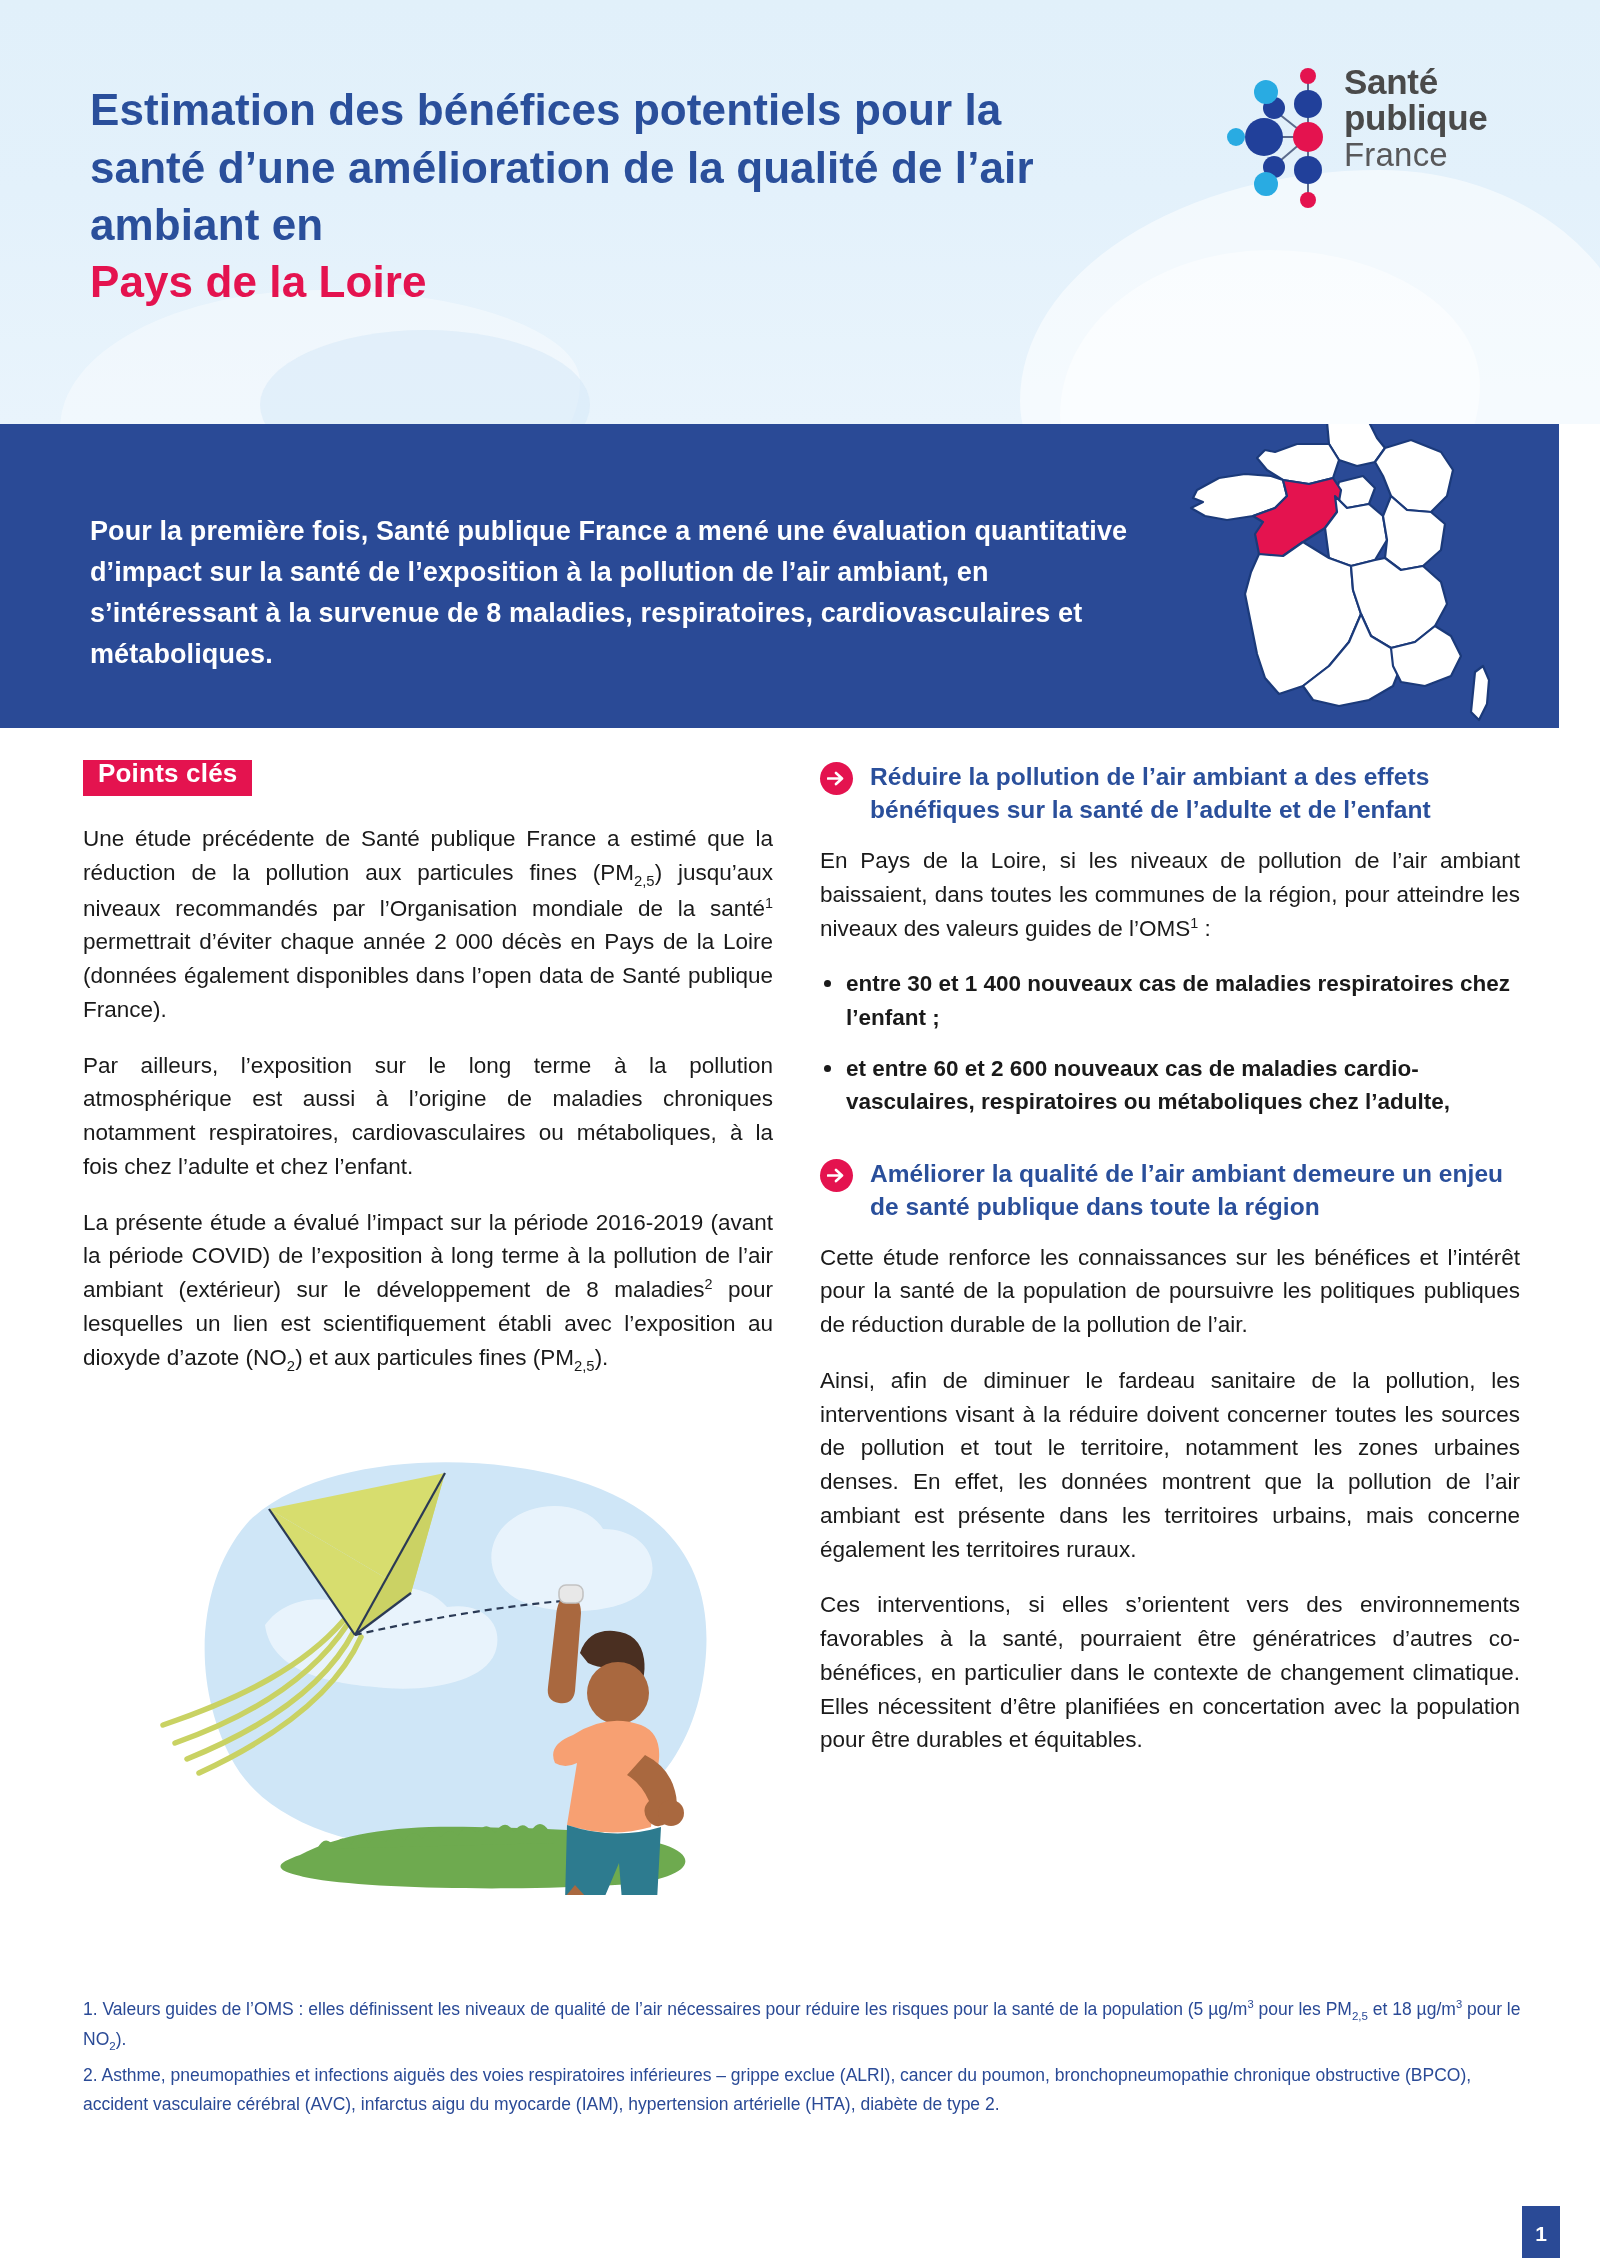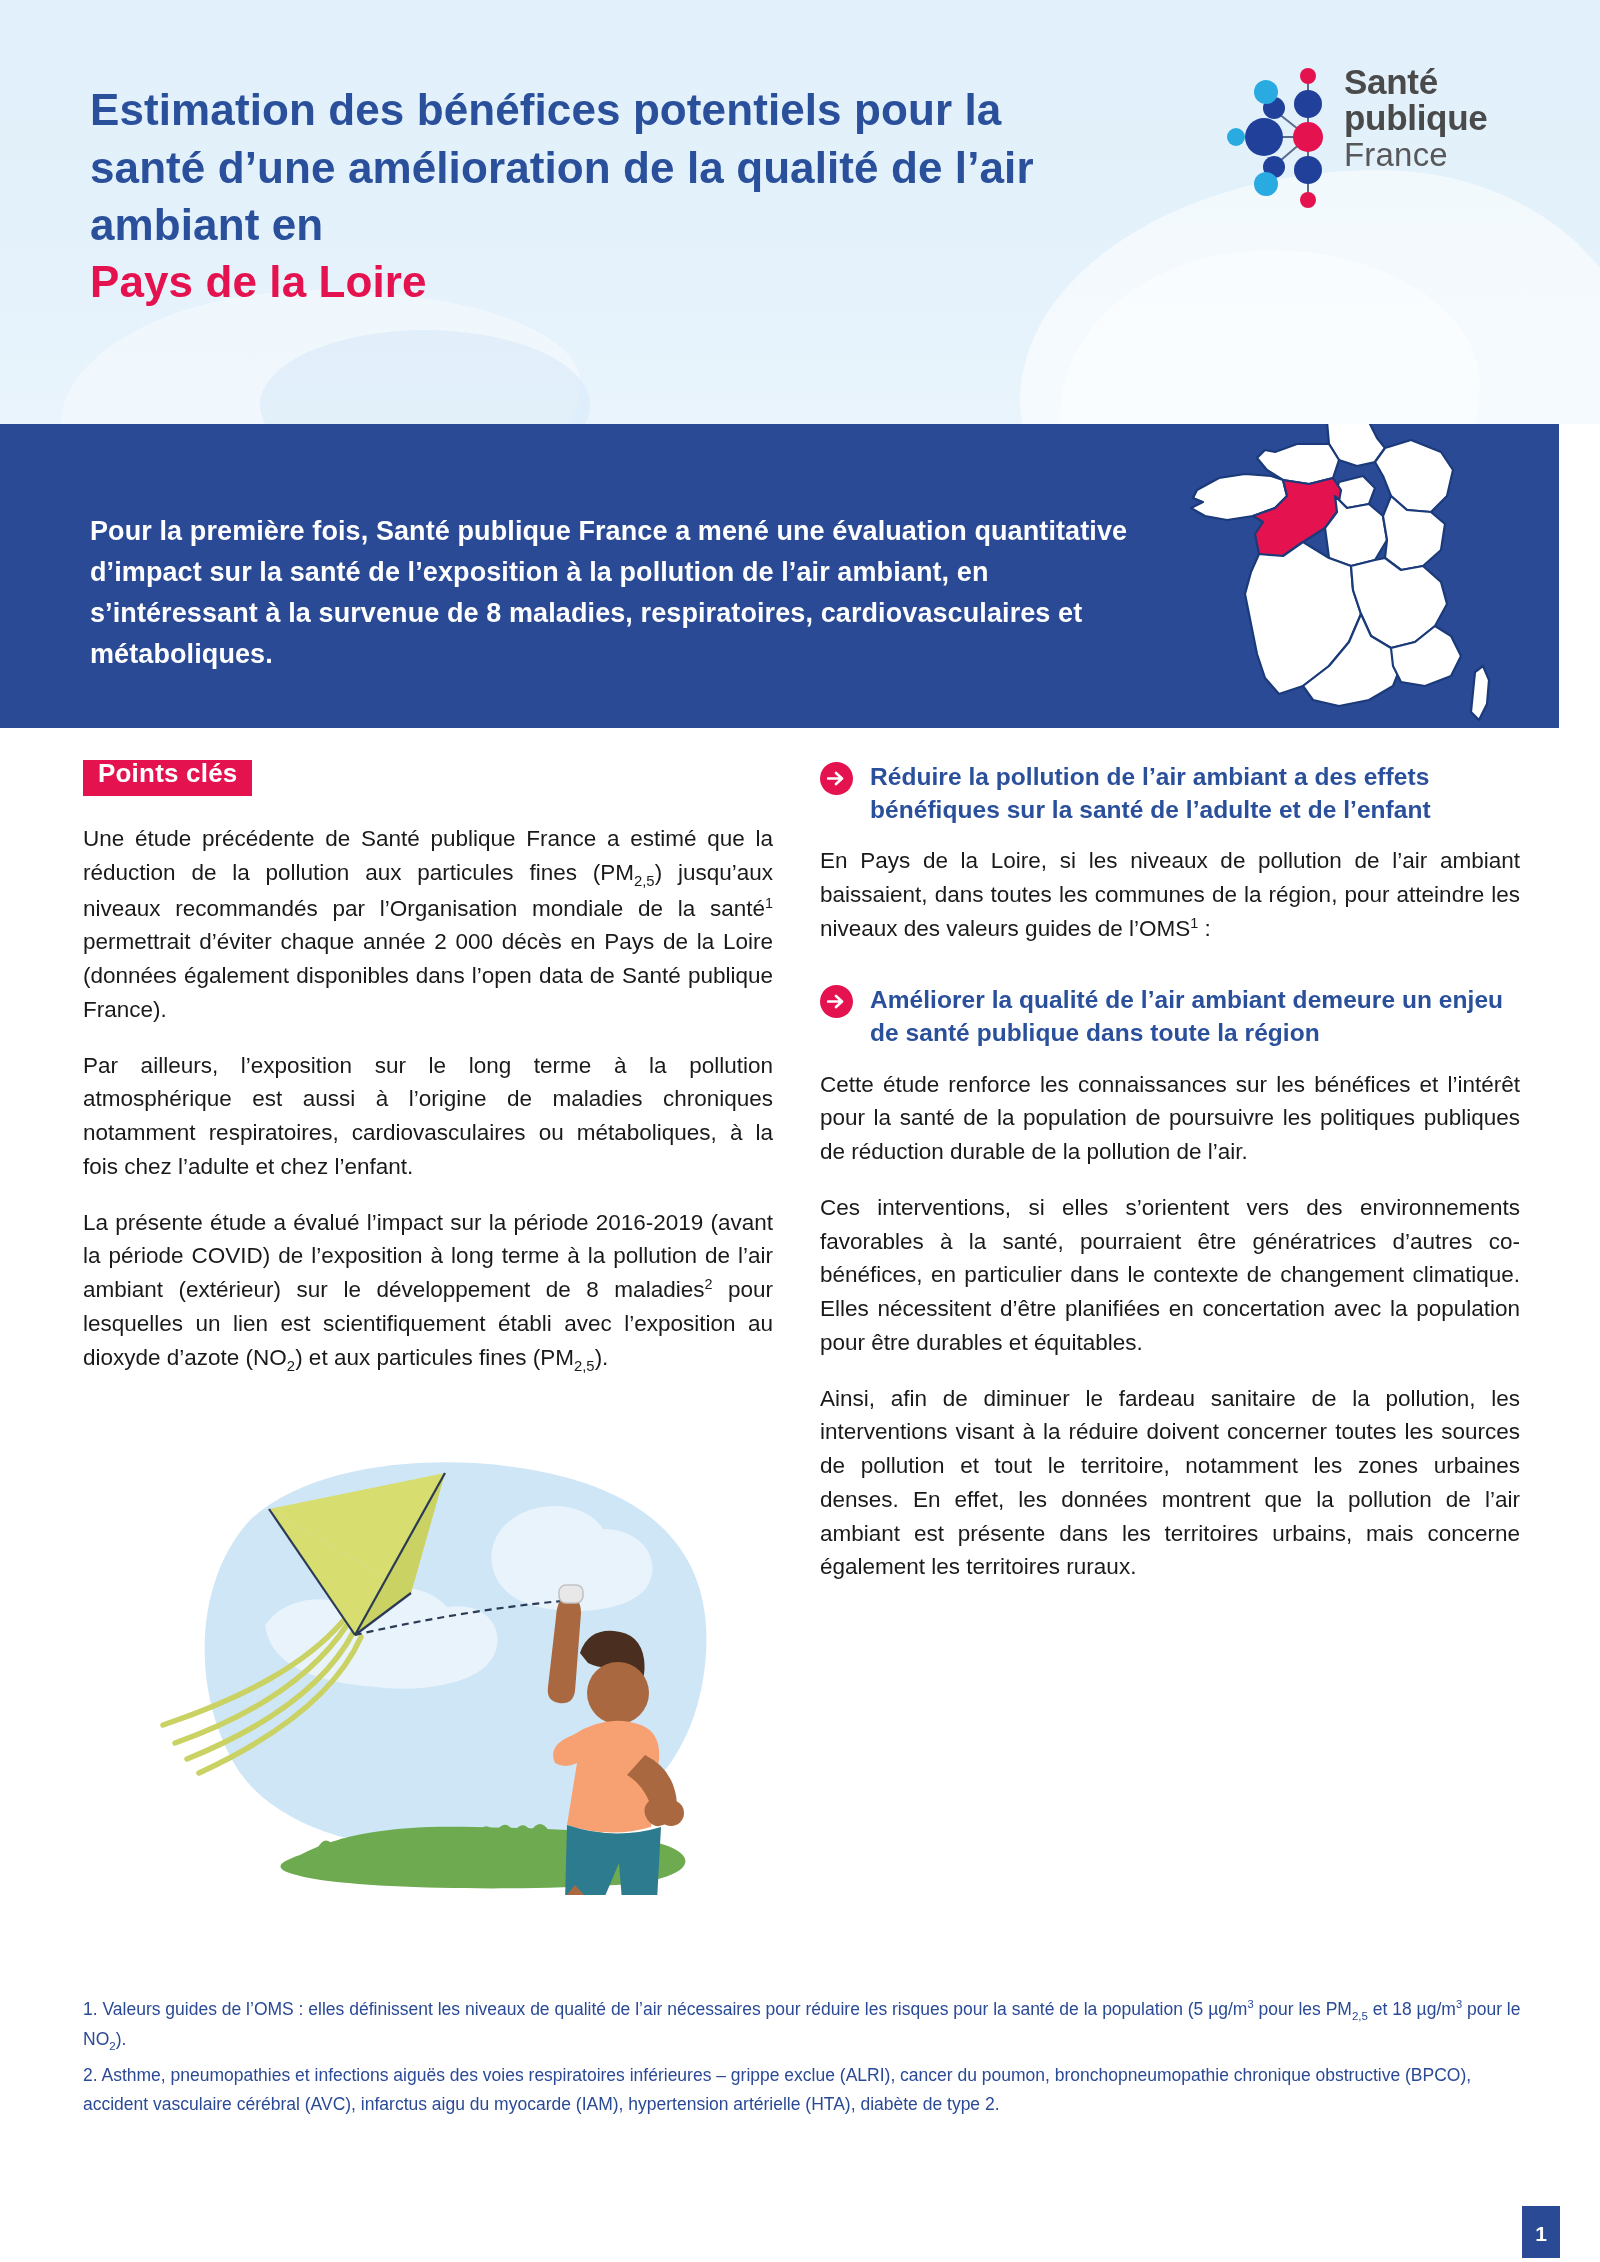--- a/index.html
+++ b/index.html
@@ -350,34 +350,38 @@
         <span class="arrow-icon">
           <svg width="19" height="17" viewBox="0 0 19 17">
             <path d="M1 8.5 H14 M9 3 L15 8.5 L9 14" stroke="#ffffff" stroke-width="2.6" fill="none" stroke-linecap="round" stroke-linejoin="round"></path>
           </svg>
         </span>
         <span>Réduire la pollution de l’air ambiant a des effets bénéfiques sur la santé de l’adulte et de l’enfant</span>
       </h2>
 
       <p class="body"><span>En Pays de la Loire, si les niveaux de pollution de l’air ambiant baissaient, dans toutes les communes de la région, pour atteindre les niveaux des valeurs guides de l’OMS</span><sup>1</sup><span> :</span></p>
 
+      <ul class="bullets">
+        <li>entre 30 et 1 400 nouveaux cas de maladies respiratoires chez l’enfant ;</li>
+        <li>et entre 60 et 2 600 nouveaux cas de maladies cardio-vasculaires, respiratoires ou métaboliques chez l’adulte,</li>
+      </ul>
 
 
       <h2 class="section-head" style="margin-top:38px">
         <span class="arrow-icon">
           <svg width="19" height="17" viewBox="0 0 19 17">
             <path d="M1 8.5 H14 M9 3 L15 8.5 L9 14" stroke="#ffffff" stroke-width="2.6" fill="none" stroke-linecap="round" stroke-linejoin="round"></path>
           </svg>
         </span>
         <span>Améliorer la qualité de l’air ambiant demeure un enjeu de santé publique dans toute la région</span>
       </h2>
 
       <p class="body">Cette étude renforce les connaissances sur les bénéfices et l’intérêt pour la santé de la population de poursuivre les politiques publiques de réduction durable de la pollution de l’air.</p>
+      <p class="body">Ainsi, afin de diminuer le fardeau sanitaire de la pollution, les interventions visant à la réduire doivent concerner toutes les sources de pollution et tout le territoire, notamment les zones urbaines denses. En effet, les données montrent que la pollution de l’air ambiant est présente dans les territoires urbains, mais concerne également les territoires ruraux.</p>
       <p class="body">Ces interventions, si elles s’orientent vers des environnements favorables à la santé, pourraient être génératrices d’autres co-bénéfices, en particulier dans le contexte de changement climatique. Elles nécessitent d’être planifiées en concertation avec la population pour être durables et équitables.</p>
-      <p class="body">Ainsi, afin de diminuer le fardeau sanitaire de la pollution, les interventions visant à la réduire doivent concerner toutes les sources de pollution et tout le territoire, notamment les zones urbaines denses. En effet, les données montrent que la pollution de l’air ambiant est présente dans les territoires urbains, mais concerne également les territoires ruraux.</p>
     </div>
   </div>
 
   <div class="illus">
     <svg width="700" height="470" viewBox="0 0 700 470">
 
       <path d="M175 95 C 245 30, 400 25, 500 55 C 600 85, 640 150, 630 240 C 620 335, 560 405, 450 420 C 330 437, 205 415, 160 340 C 115 262, 120 155, 175 95 Z" fill="#cfe6f7"></path>
 
       <path d="M190 200 C 210 172, 250 168, 278 182 C 300 156, 350 156, 372 182 C 410 176, 430 202, 420 228 C 408 258, 350 268, 300 262 C 252 258, 196 246, 190 200 Z" fill="#eaf4fc" opacity=".92"></path>
       <path d="M430 100 C 458 72, 512 76, 528 104 C 568 104, 588 136, 572 162 C 552 190, 480 192, 446 176 C 412 160, 408 122, 430 100 Z" fill="#eaf4fc" opacity=".92"></path>

